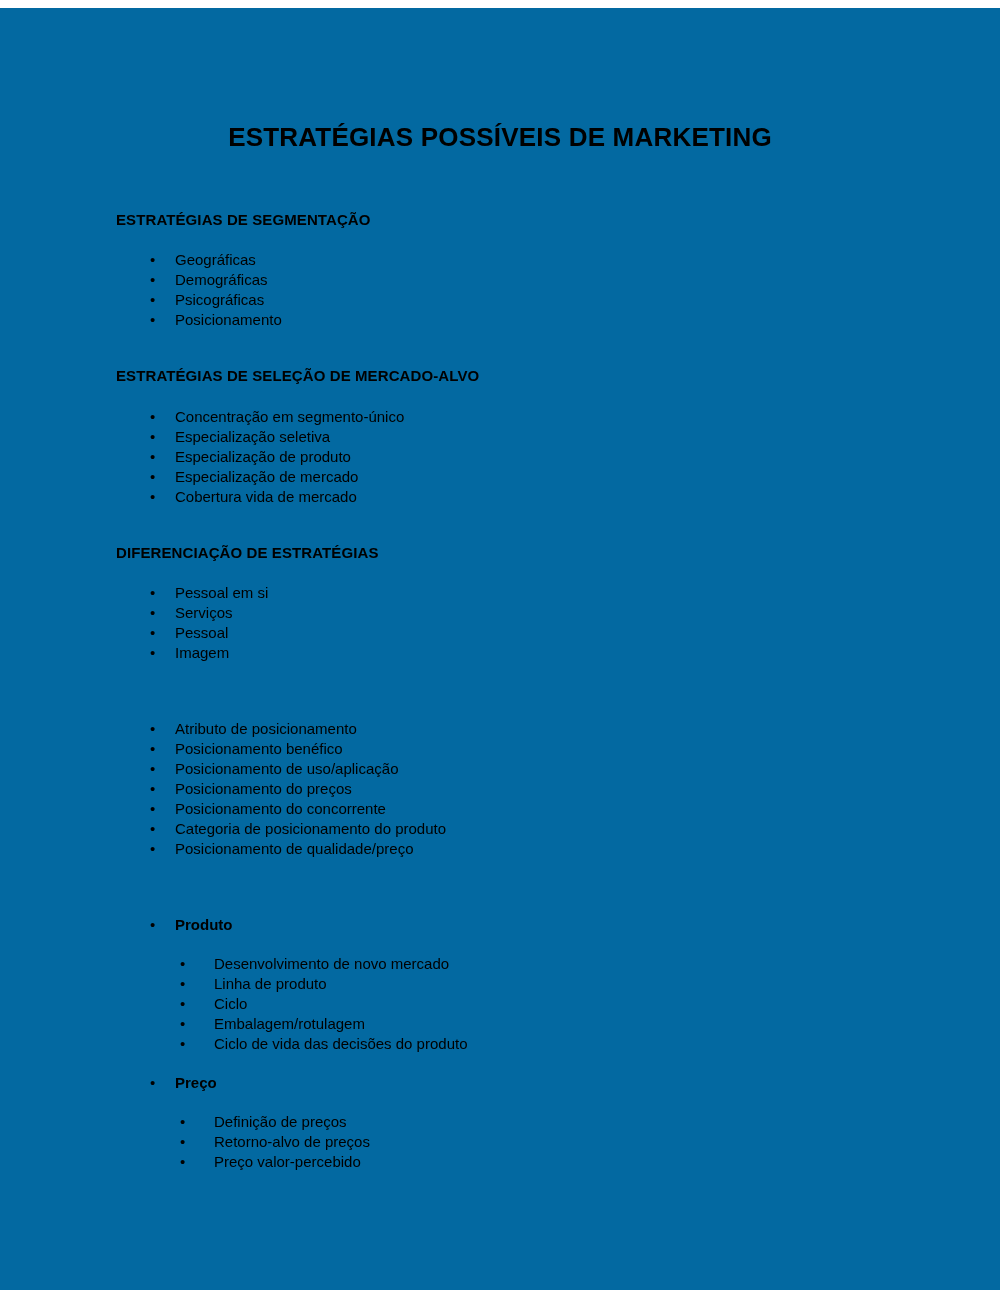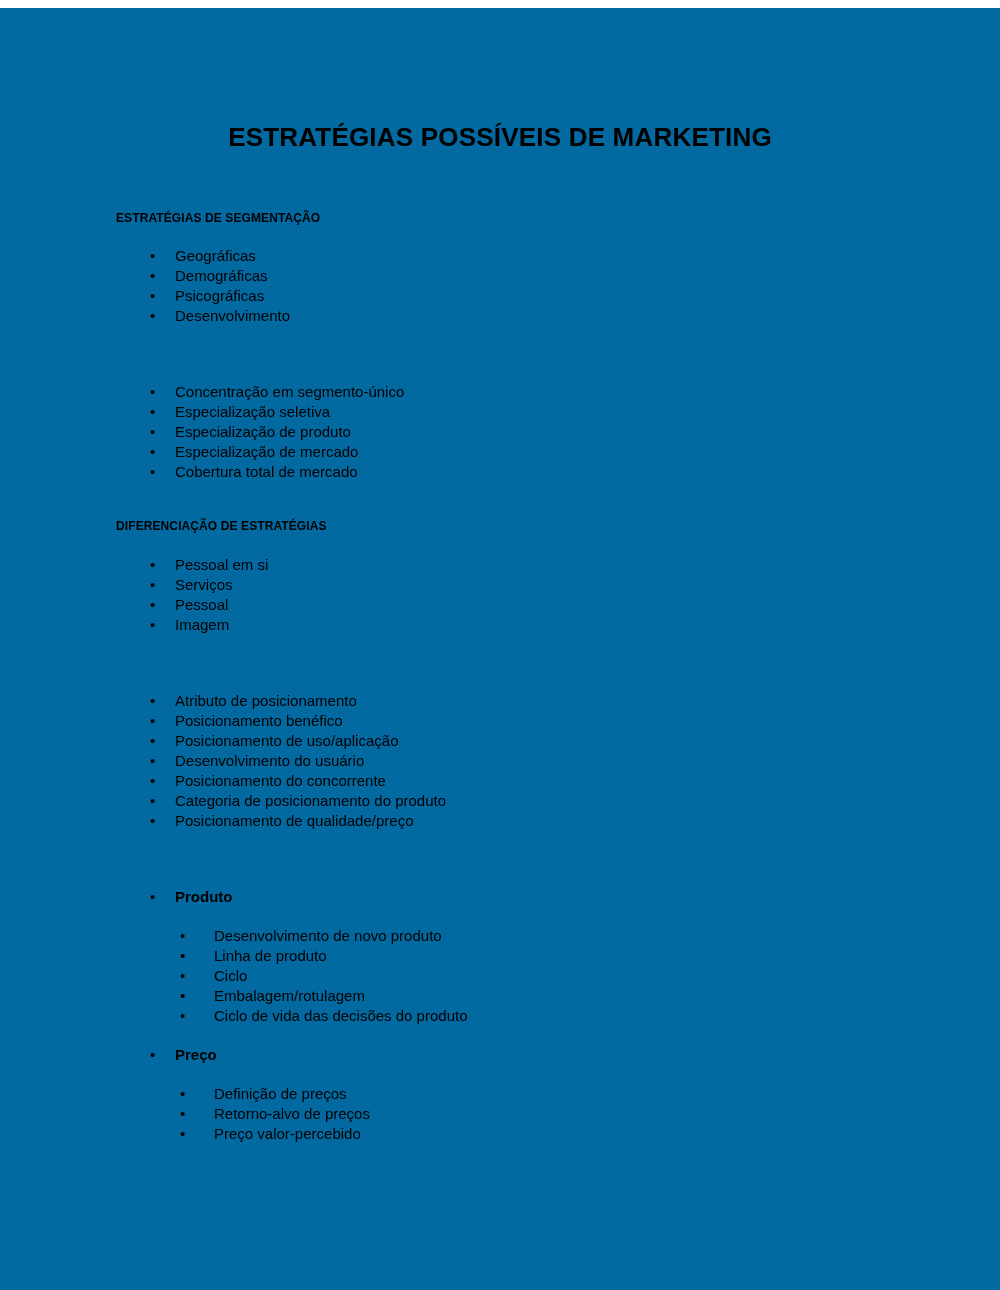--- a/index.html
+++ b/index.html
@@ -31,21 +31,21 @@
     padding: 114px 0 0 0;
     line-height: 1.2;
   }
   .content {
     padding: 0 0 0 116px;
   }
   .section {
     margin: 0;
   }
   .section-heading {
-    font-size: 12px;
+    font-size: 15px;
     font-weight: bold;
     letter-spacing: 0.1px;
     margin: 0;
     line-height: 1.35;
   }
   .section-gap-1 { height: 57px; }
   .section-gap   { height: 36px; }
   .heading-gap   { height: 20px; }
 
   ul.lvl1, ul.lvl2 {
@@ -103,49 +103,50 @@
         <li class="item">
           <span class="bullet">•</span>
           <span class="label">Demográficas</span>
         </li>
         <li class="item">
           <span class="bullet">•</span>
           <span class="label">Psicográficas</span>
         </li>
         <li class="item">
           <span class="bullet">•</span>
-          <span class="label">Desenvolvimento</span>
-        </li>
-      </ul>
-    </div>
-
-    <div class="section-gap"></div>
-
-    <div class="section">
+          <span class="label">Posicionamento</span>
+        </li>
+      </ul>
+    </div>
+
+    <div class="section-gap"></div>
+
+    <div class="section">
+      <h2 class="section-heading">ESTRATÉGIAS DE SELEÇÃO DE MERCADO-ALVO</h2>
       <div class="heading-gap"></div>
       <ul class="lvl1">
         <li class="item">
           <span class="bullet">•</span>
           <span class="label">Concentração em segmento-único</span>
         </li>
         <li class="item">
           <span class="bullet">•</span>
           <span class="label">Especialização seletiva</span>
         </li>
         <li class="item">
           <span class="bullet">•</span>
           <span class="label">Especialização de produto</span>
         </li>
         <li class="item">
           <span class="bullet">•</span>
           <span class="label">Especialização de mercado</span>
         </li>
         <li class="item">
           <span class="bullet">•</span>
-          <span class="label">Cobertura total de mercado</span>
+          <span class="label">Cobertura vida de mercado</span>
         </li>
       </ul>
     </div>
 
     <div class="section-gap"></div>
 
     <div class="section">
       <h2 class="section-heading">DIFERENCIAÇÃO DE ESTRATÉGIAS</h2>
       <div class="heading-gap"></div>
       <ul class="lvl1">
@@ -180,21 +181,21 @@
         <li class="item">
           <span class="bullet">•</span>
           <span class="label">Posicionamento benéfico</span>
         </li>
         <li class="item">
           <span class="bullet">•</span>
           <span class="label">Posicionamento de uso/aplicação</span>
         </li>
         <li class="item">
           <span class="bullet">•</span>
-          <span class="label">Desenvolvimento do usuário</span>
+          <span class="label">Posicionamento do preços</span>
         </li>
         <li class="item">
           <span class="bullet">•</span>
           <span class="label">Posicionamento do concorrente</span>
         </li>
         <li class="item">
           <span class="bullet">•</span>
           <span class="label">Categoria de posicionamento do produto</span>
         </li>
         <li class="item">
@@ -212,21 +213,21 @@
       <ul class="lvl1">
         <li class="item bold">
           <span class="bullet">•</span>
           <span class="label">Produto</span>
         </li>
       </ul>
       <div class="sub-gap"></div>
       <ul class="lvl2">
         <li class="item">
           <span class="bullet">•</span>
-          <span class="label">Desenvolvimento de novo produto</span>
+          <span class="label">Desenvolvimento de novo mercado</span>
         </li>
         <li class="item">
           <span class="bullet">•</span>
           <span class="label">Linha de produto</span>
         </li>
         <li class="item">
           <span class="bullet">•</span>
           <span class="label">Ciclo</span>
         </li>
         <li class="item">

